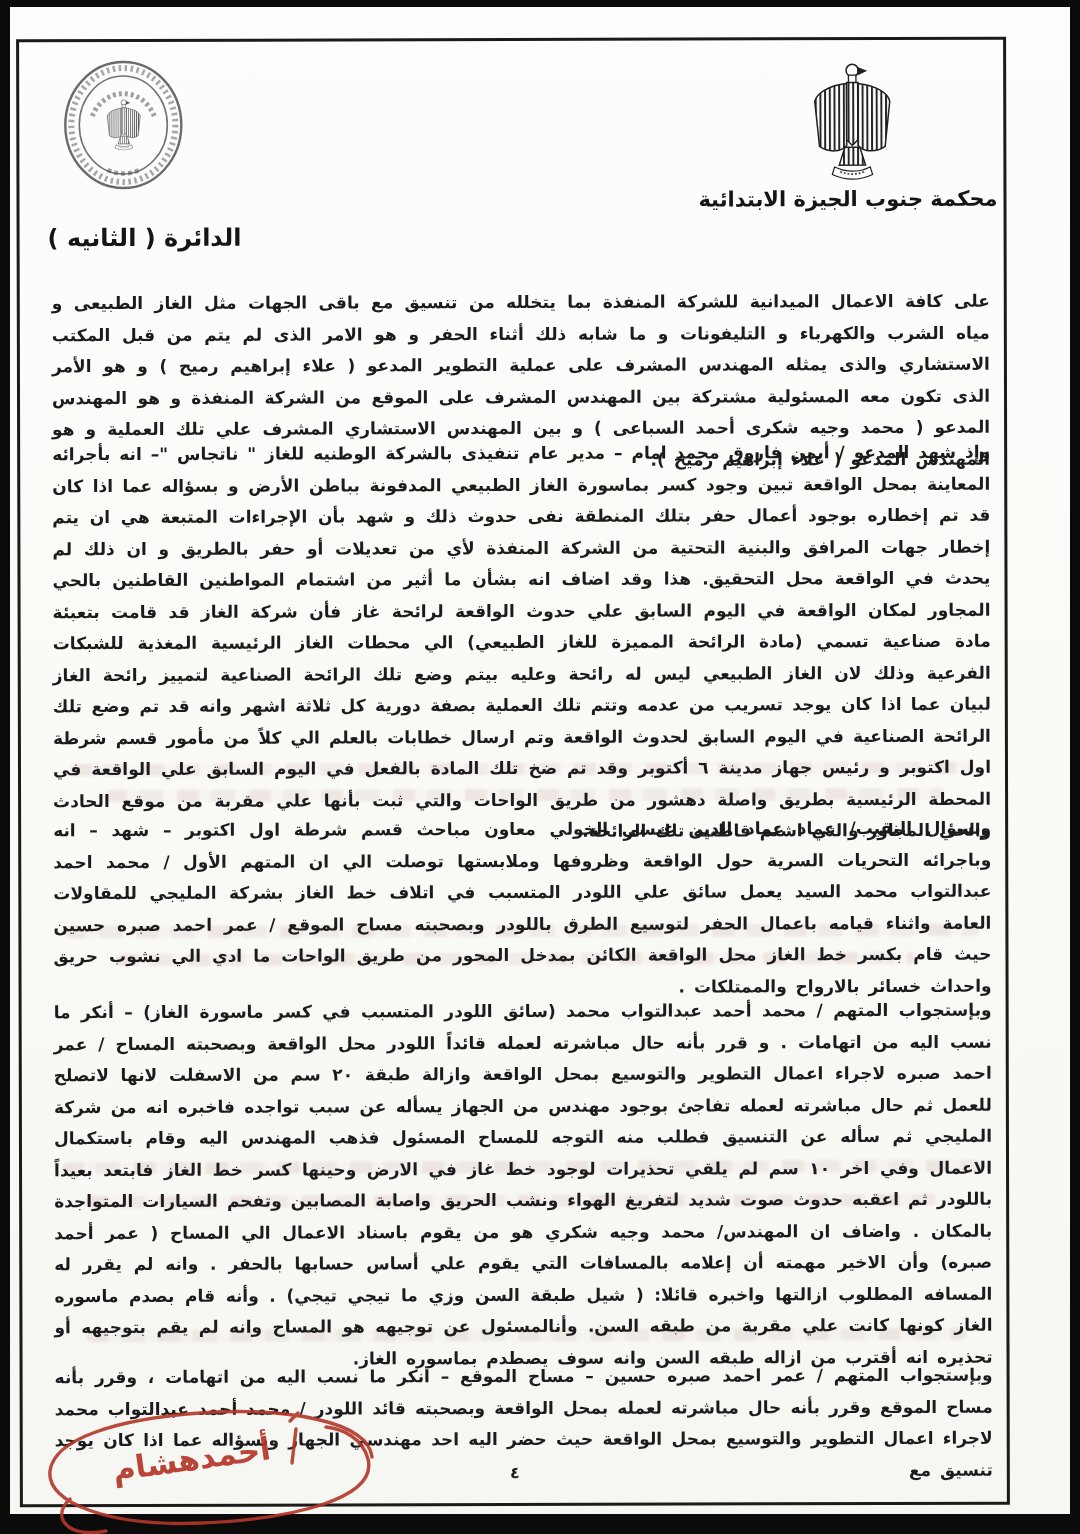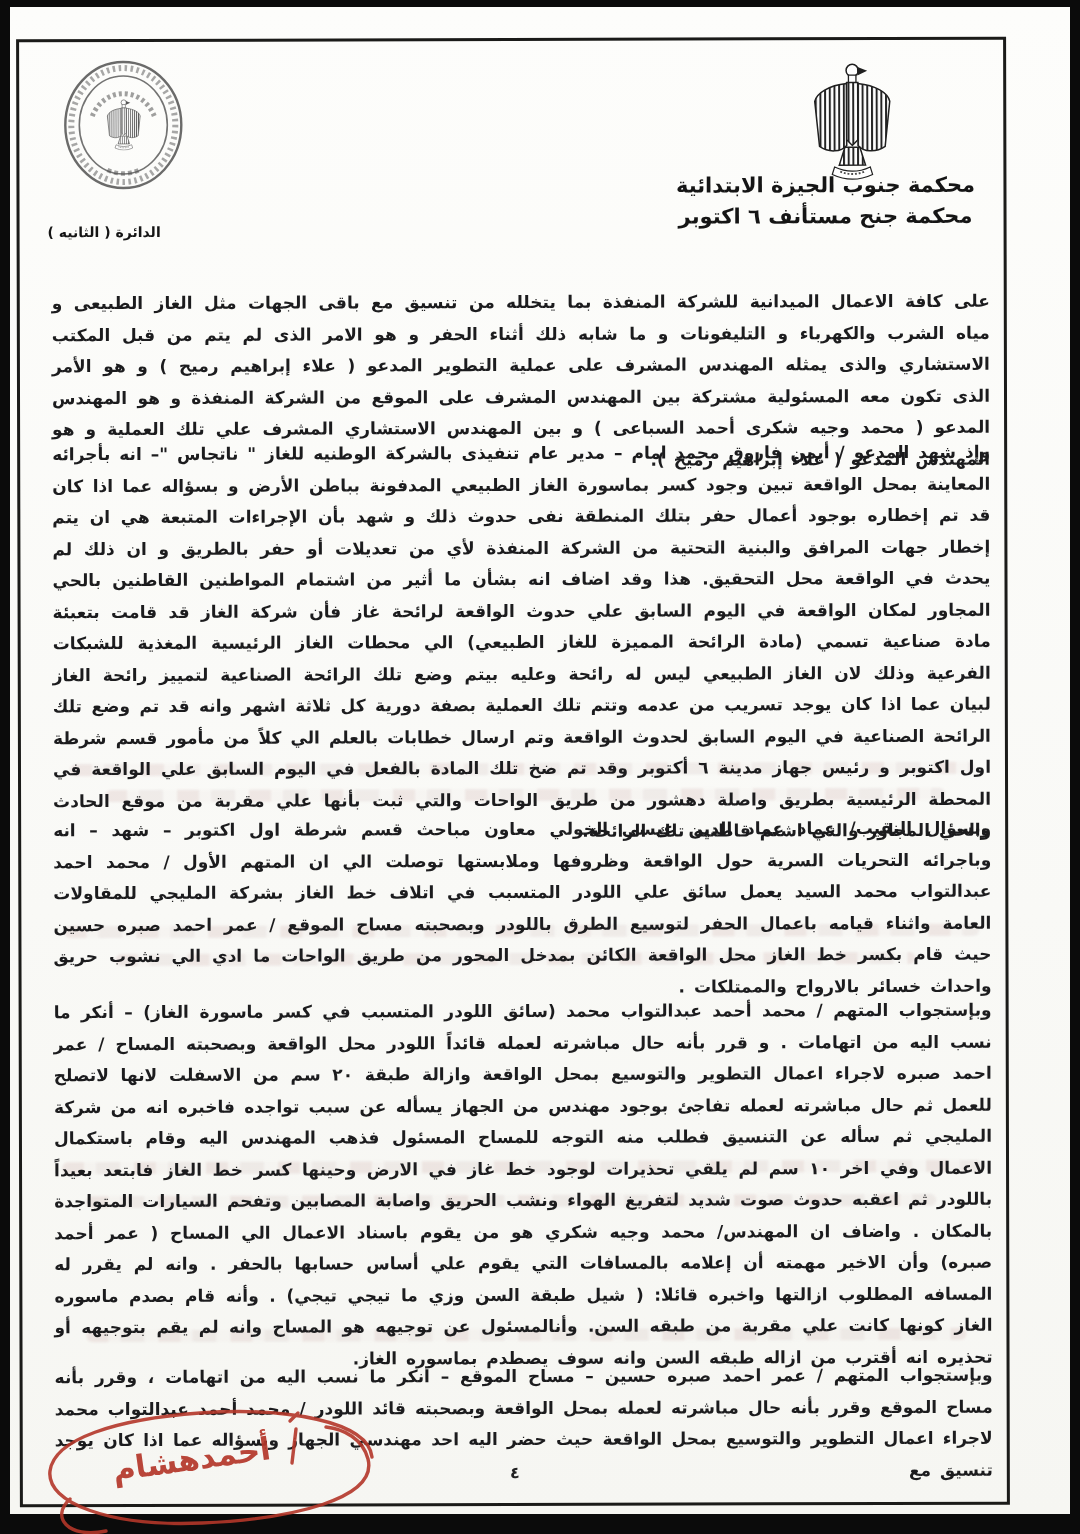--- a/index.html
+++ b/index.html
@@ -14,27 +14,27 @@
   }
   .frame{
     position:absolute;left:8px;top:31px;width:984px;height:1462px;
     border:3px solid #1b1b19;
     transform:rotate(-0.15deg);
   }
   
   .seal{position:absolute;left:42px;top:16px;width:124px;height:134px;opacity:.88;}
   .emblem{position:absolute;right:104px;top:20px;width:94px;height:120px;}
   .court-block{
-    position:absolute;top:130px;right:6px;width:344px;
-    direction:rtl;text-align:center;
+    position:absolute;top:144px;right:6px;width:344px;
+    direction:rtl;text-align:right;
     font-weight:bold;font-size:21px;line-height:31px;color:#151515;
   }
   .circuit{
     position:absolute;left:28px;top:182px;
-    direction:rtl;font-weight:bold;font-size:14px;color:#151515;
+    direction:rtl;font-weight:bold;font-size:24px;color:#151515;
   }
   
   .para{
     position:absolute;right:14px;left:32px;
     direction:rtl;text-align:justify;text-justify:inter-word;
     font-weight:bold;font-size:17px;line-height:31.5px;
     word-spacing:3px;color:#1c1c1e;
   }
   .p1{top:246px;}
   .p2{top:397px;}
@@ -113,21 +113,20 @@
     <div class="circuit">الدائرة ( الثانيه )</div>
 
     <div class="emblem">
       <svg viewBox="0 0 100 128" width="94" height="120">
         <use href="#eagleSym" width="100" height="128"></use>
       </svg>
     </div>
 
     <div class="court-block">
       <div>محكمة جنوب الجيزة الابتدائية</div>
-      <div>محكمة جنح مستأنف ٦ اكتوبر</div>
     </div>
 
     <div class="ghost" style="top:722px;right:30px;width:905px"></div>
     <div class="ghost" style="top:748px;right:60px;width:840px"></div>
     <div class="ghost" style="top:884px;right:26px;width:915px"></div>
     <div class="ghost" style="top:912px;right:90px;width:800px"></div>
     <div class="ghost" style="top:1120px;right:24px;width:920px"></div>
     <div class="ghost" style="top:1154px;right:70px;width:850px"></div>
     <div class="ghost" style="top:1288px;right:40px;width:880px"></div>
 

